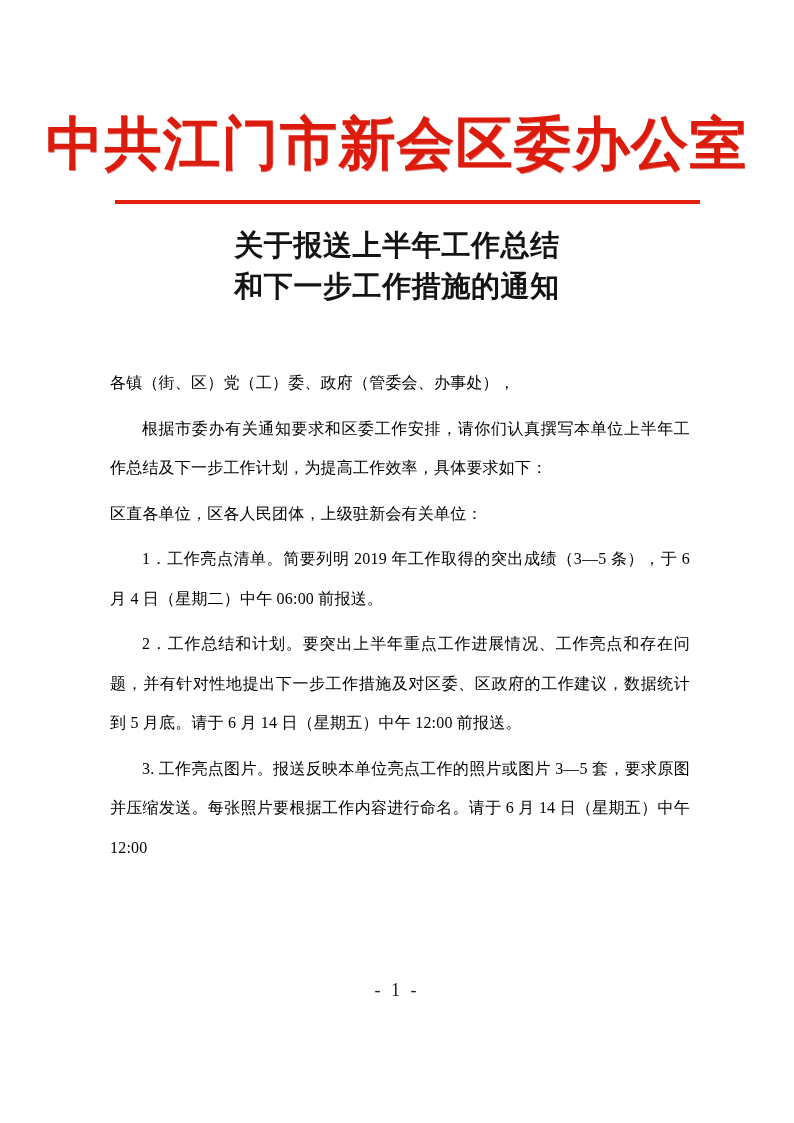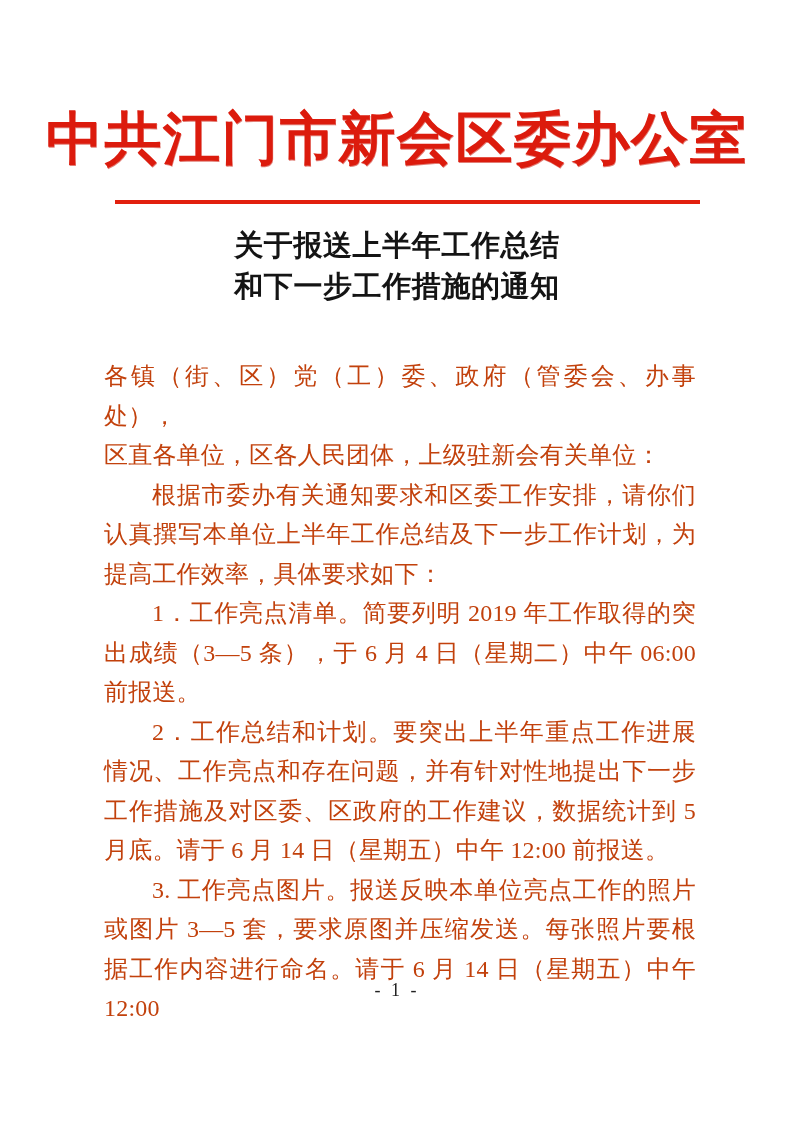--- a/index.html
+++ b/index.html
@@ -24,21 +24,21 @@
   
   .letterhead {
     position: absolute;
     top: 112px;
     left: 0;
     width: 794px;
     text-align: center;
   }
   .letterhead-title {
     display: block;
-    font-family: Liberation Mono, monospace;
+    font-family: Liberation Serif, serif;
     font-weight: 700;
     font-size: 57px;
     line-height: 1.12;
     letter-spacing: 1.5px;
     color: #dc1b0d;
     white-space: nowrap;
     text-shadow: 0.5px 0.5px 0 rgba(200,20,5,0.55);
   }
   .letterhead-rule {
     position: absolute;
@@ -70,26 +70,26 @@
 
   
   .body-area {
     position: absolute;
     top: 357px;
     left: 104px;
     width: 592px;
   }
   .para {
     font-family: "Liberation Serif", "DejaVu Serif", serif;
-    font-size: 24px;
+    font-size: 16px;
     line-height: 39.5px;
     text-align: justify;
     text-justify: inter-ideograph;
-    margin: 0;
-    color: #c2410c;
+    margin: 6px;
+    color: #000000;
     letter-spacing: 0.2px;
   }
   .para.indent {
     text-indent: 2em;
   }
   .strong {
     font-weight: 400;
   }
 
   
@@ -119,23 +119,23 @@
 
   <div class="doc-title">
     <span class="doc-title-line">关于报送上半年工作总结</span>
     <span class="doc-title-line">和下一步工作措施的通知</span>
   </div>
 
   <div class="body-area">
 
     <p class="para">各镇（街、区）党（工）委、政府（管委会、办事处），</p>
 
+    <p class="para indent">根据市委办有关通知要求和区委工作安排，请你们认真撰写本单位上半年工作总结及下一步工作计划，为提高工作效率，具体要求如下：</p>
+
     <p class="para">区直各单位，区各人民团体，上级驻新会有关单位：</p>
-
-    <p class="para indent">根据市委办有关通知要求和区委工作安排，请你们认真撰写本单位上半年工作总结及下一步工作计划，为提高工作效率，具体要求如下：</p>
 
     <p class="para indent">
       <span>1．</span><span class="strong">工作亮点清单。</span><span>简要列明 2019 年工作取得的突出成绩（3—5 条），于 </span><span class="strong">6 月 4 日（星期二）中午 06:00</span><span> 前报送。</span>
     </p>
 
     <p class="para indent">
       <span>2．</span><span class="strong">工作总结和计划。</span><span>要突出上半年重点工作进展情况、工作亮点和存在问题，并有针对性地提出下一步工作措施及对区委、区政府的工作建议，数据统计到 5 月底。请于 </span><span class="strong">6 月 14 日（星期五）中午 12:00 前</span><span>报送。</span>
     </p>
 
     <p class="para indent">

